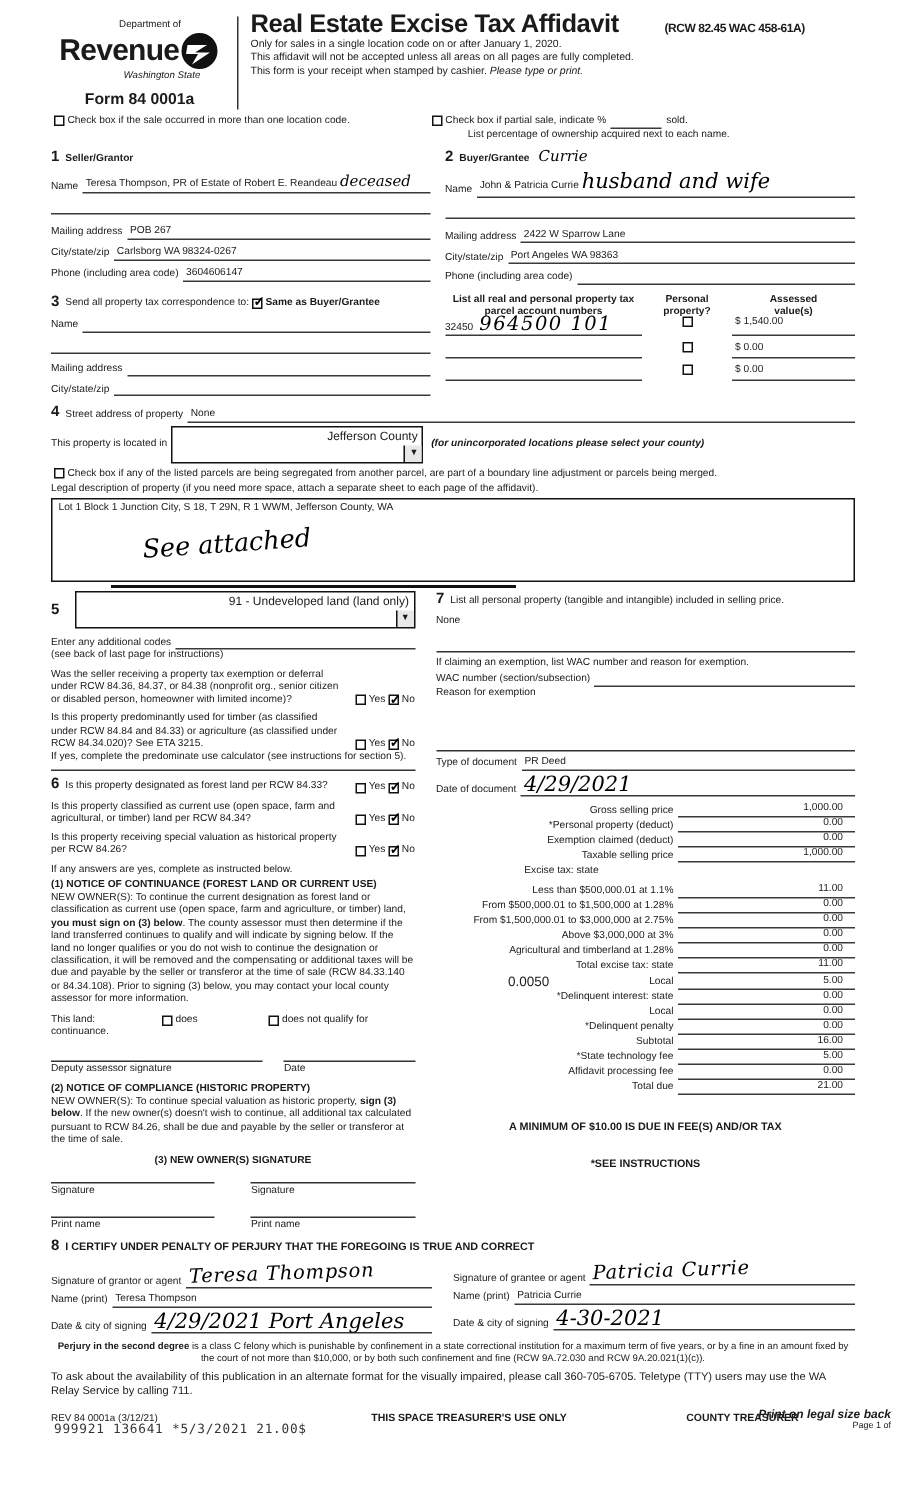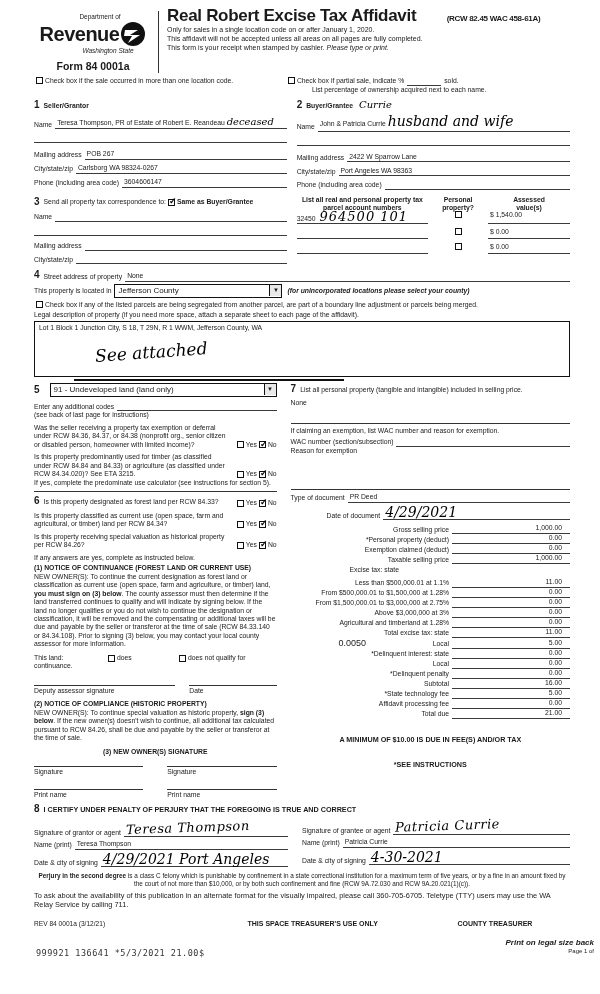--- a/index.html
+++ b/index.html
@@ -14,21 +14,21 @@
   .fill { flex:1; border-bottom:1px solid #3a3a3a; padding:0 2px; min-height:9px; }
   .fill.short { flex:none; width:34px; }
   b.sech { font-size:10px; font-weight:bold; margin-right:4px; }
 
   
   .cb { display:inline-block; width:7px; height:7px; border:1px solid #111; position:relative;
         vertical-align:-1px; margin:0 2px 0 2px; flex:none; background:#fff; }
   .cb.on::after { content:"✓"; position:absolute; left:0; top:-3.5px; font-size:9px; font-weight:bold; color:#000; }
 
   
-  .dd { display:flex; align-items:flex-start; border:1.6px solid #111; background:#fff; }
+  .dd { display:flex; align-items:flex-end; border:1.6px solid #111; background:#fff;flex-direction:column; }
   .dd .txt { flex:1; padding:1px 3px; font-size:8px; white-space:nowrap; overflow:hidden; }
   .dd .arr { width:12px; border-left:1px solid #111; background:#e8e8e8; text-align:center;
              font-size:6px; line-height:11px; }
 
   
   .hw { font-family:"DejaVu Serif",serif; font-style:italic; color:#000; }
   .hw-sm { font-size:10px; }
   .hw-md { font-size:14px;text-align:right; }
   .hw-lg { font-size:13px; letter-spacing:1px; }
   .sig { font-size:13px; display:inline-block; transform:rotate(-2deg); letter-spacing:0.5px; }
@@ -126,21 +126,21 @@
           <circle cx="13" cy="13" r="12" fill="#111"></circle>
           <path d="M5 9 L18 9 L10 14 L20 14 L8 22 L12 15 L4 15 Z" fill="#fff"></path>
         </svg>
       </div>
       <div class="wa-state">Washington State</div>
       <div class="form-num">Form 84 0001a</div>
     </div>
     <div class="hdr-div"></div>
     <div class="hdr-right">
       <div class="title-line">
-        <span>Real Robert Excise Tax Affidavit</span>
+        <span>Real Estate Excise Tax Affidavit</span>
         <span class="title-rcw">(RCW 82.45 WAC 458-61A)</span>
       </div>
       <div class="hdr-sub">Only for sales in a single location code on or after January 1, 2020.</div>
       <div class="hdr-sub">This affidavit will not be accepted unless all areas on all pages are fully completed.</div>
       <div class="hdr-sub">
         <span>This form is your receipt when stamped by cashier. </span><i>Please type or print.</i>
       </div>
     </div>
   </div>
 
@@ -394,21 +394,21 @@
         </div>
         <div>Reason for exemption</div>
         <div style="height:30px;"></div>
         <div class="sep"></div>
       </div>
 
       <div class="row" style="margin-top:2px;">
         <span class="lbl">Type of document</span>
         <span class="fill"><span>PR Deed</span></span>
       </div>
-      <div class="row" style="margin-top:3px;margin-left:36px;">
+      <div class="row" style="margin-top:3px;">
         <span class="lbl">Date of document</span>
         <span class="fill"><span class="hw hw-md" style="line-height:0.9;">4/29/2021</span></span>
       </div>
 
       <div style="margin-top:4px;">
         <div class="fin-row">
             <span class="fin-lab">Gross selling price</span>
             <span class="fin-line">1,000.00</span>
           </div>
         <div class="fin-row">

